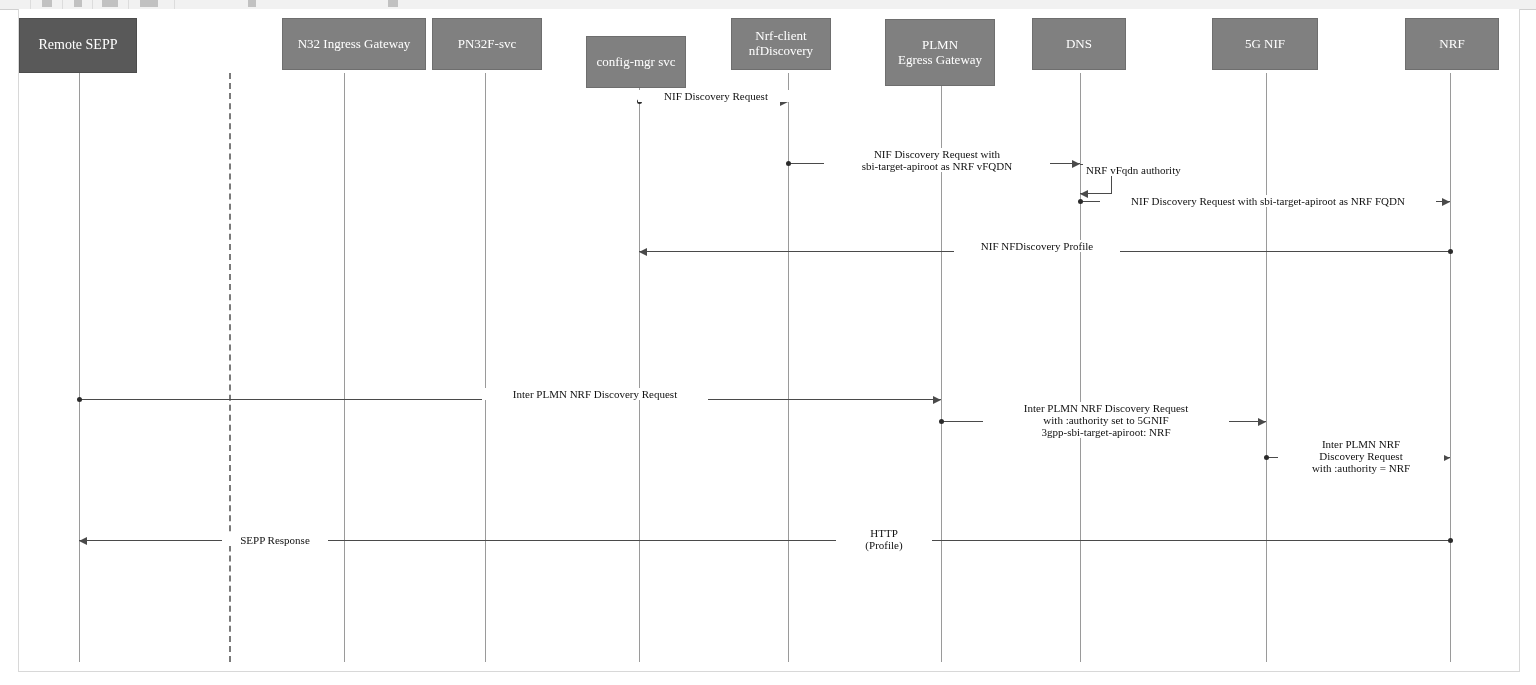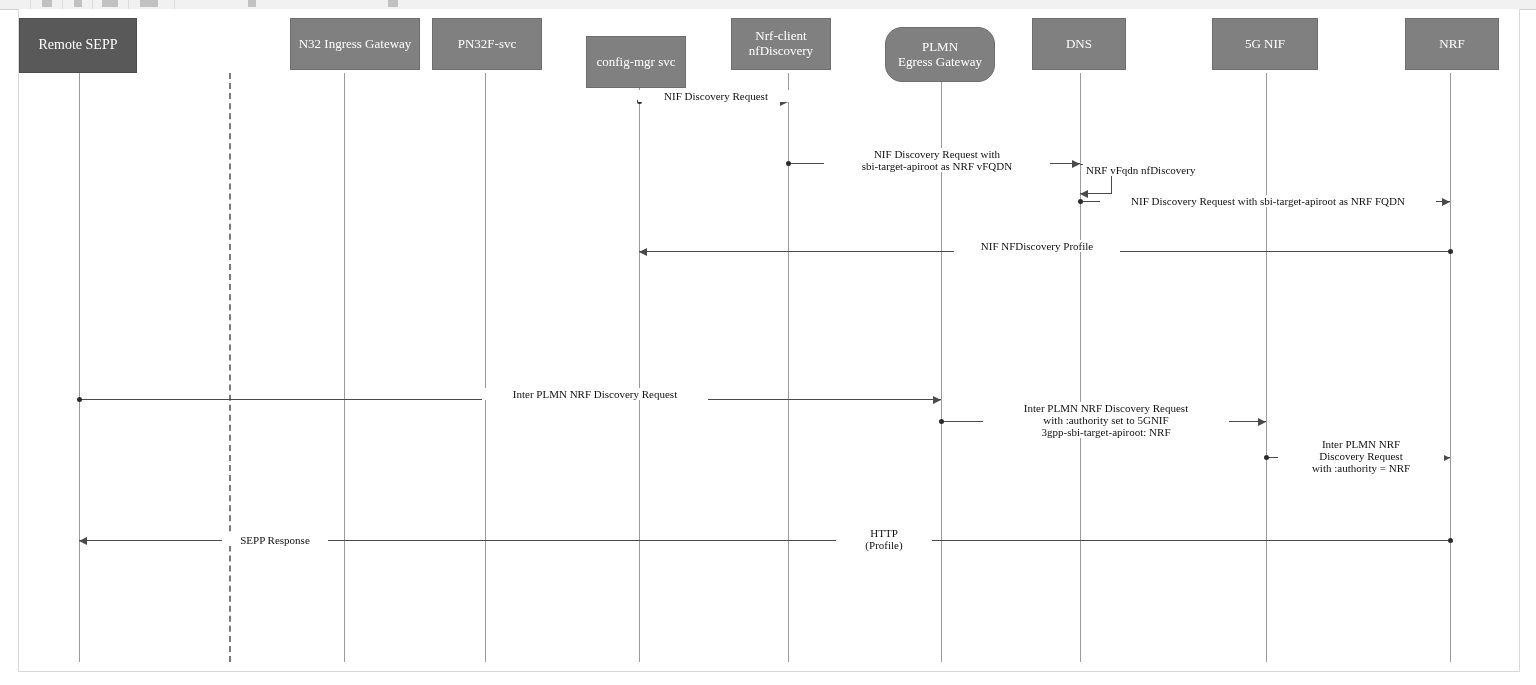--- a/index.html
+++ b/index.html
@@ -73,34 +73,34 @@
         <div class="lifeline" style="left: 769px; top: 64px; height: 589px;"></div>
         <div class="lifeline" style="left: 922px; top: 64px; height: 589px;"></div>
         <div class="lifeline" style="left: 1061px; top: 64px; height: 589px;"></div>
         <div class="lifeline" style="left: 1247px; top: 64px; height: 589px;"></div>
         <div class="lifeline" style="left: 1431px; top: 64px; height: 589px;"></div>
       </div>
     <div id="participants">
         <div class="participant dark" style="left: 0px; top: 9px; width: 118px; height: 55px;">
           <span style="white-space: pre-line;">Remote SEPP</span>
         </div>
-        <div class="participant" style="left: 271px; top: 9px; width: 130px; height: 52px;">
+        <div class="participant" style="left: 263px; top: 9px; width: 144px; height: 52px;">
           <span style="white-space: pre-line;">N32 Ingress Gateway</span>
         </div>
         <div class="participant" style="left: 413px; top: 9px; width: 110px; height: 52px;">
           <span style="white-space: pre-line;">PN32F-svc</span>
         </div>
         <div class="participant" style="left: 567px; top: 9px; width: 100px; height: 52px; margin-top: 18px;">
           <span style="white-space: pre-line;">config-mgr svc</span>
         </div>
         <div class="participant" style="left: 712px; top: 9px; width: 100px; height: 52px;">
           <span style="white-space: pre-line;">Nrf-client
 nfDiscovery</span>
         </div>
-        <div class="participant" style="left: 866px; top: 18px; width: 110px; height: 55px; border-radius: 17px;">
+        <div class="participant" style="left: 866px; top: 10px; width: 110px; height: 67px;">
           <span style="white-space: pre-line;">PLMN
 Egress Gateway</span>
         </div>
         <div class="participant" style="left: 1013px; top: 9px; width: 94px; height: 52px;">
           <span style="white-space: pre-line;">DNS</span>
         </div>
         <div class="participant" style="left: 1193px; top: 9px; width: 106px; height: 52px;">
           <span style="white-space: pre-line;">5G NIF</span>
         </div>
         <div class="participant" style="left: 1386px; top: 9px; width: 94px; height: 52px;">
@@ -112,21 +112,21 @@
         <div class="dot" style="left: 617.5px; top: 90px;"></div>
         <div class="arrowhead right" style="left: 761px; top: 88.5px;"></div>
         <div class="msglabel" style="width: 150px; left: 619px; top: 81px;">NIF Discovery Request</div>
         <div class="msg" style="left: 769px; top: 154px; width: 292px;"></div>
         <div class="dot" style="left: 766.5px; top: 152px;"></div>
         <div class="arrowhead right" style="left: 1053px; top: 150.5px;"></div>
         <div class="msglabel" style="width: 220px; left: 805px; top: 139px;">NIF Discovery Request with
 sbi-target-apiroot as NRF vFQDN</div>
         <div class="selfmsg" style="left: 1061px; top: 155px; width: 32px; height: 30px;"></div>
         <div class="arrowhead left" style="left: 1061px; top: 181px;"></div>
-        <div class="msglabel" style="width: 130px; left: 1064px; top: 155px; text-align: left;">NRF vFqdn nfDiscovery</div>
+        <div class="msglabel" style="width: 130px; left: 1064px; top: 155px; text-align: left;">NRF vFqdn authority</div>
         <div class="msg" style="left: 1061px; top: 192px; width: 370px;"></div>
         <div class="dot" style="left: 1058.5px; top: 190px;"></div>
         <div class="arrowhead right" style="left: 1423px; top: 188.5px;"></div>
         <div class="msglabel" style="width: 330px; left: 1081px; top: 186px;">NIF Discovery Request with sbi-target-apiroot as NRF FQDN</div>
         <div class="msg" style="left: 620px; top: 242px; width: 811px;"></div>
         <div class="dot" style="left: 1428.5px; top: 240px;"></div>
         <div class="arrowhead left" style="left: 620px; top: 238.5px;"></div>
         <div class="msglabel" style="width: 160px; left: 935px; top: 231px;">NIF NFDiscovery Profile</div>
         <div class="msg" style="left: 60px; top: 390px; width: 862px;"></div>
         <div class="dot" style="left: 57.5px; top: 388px;"></div>

